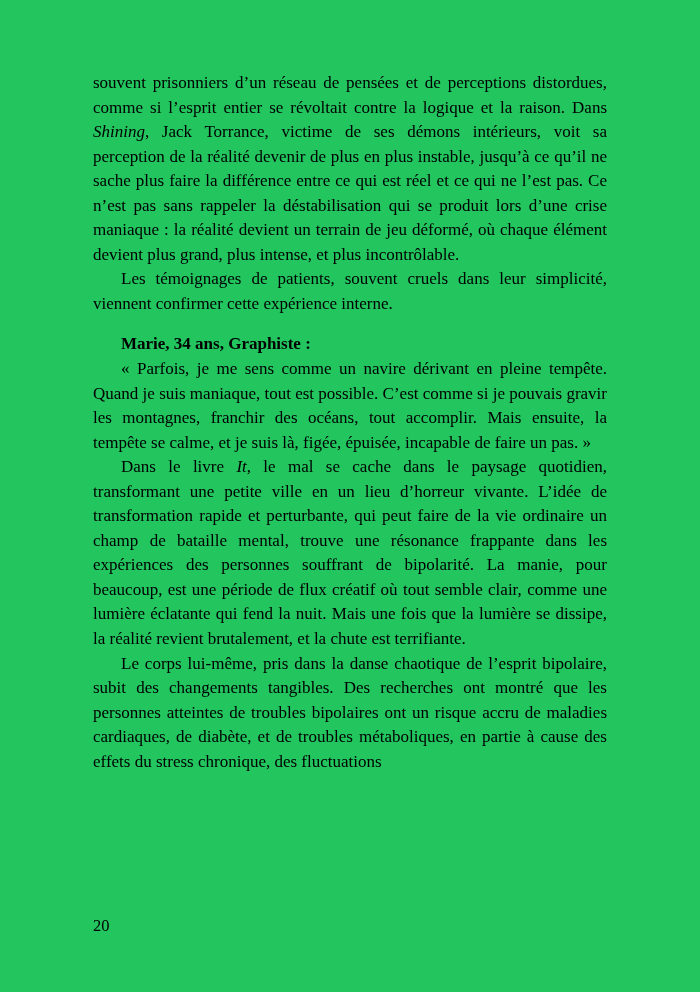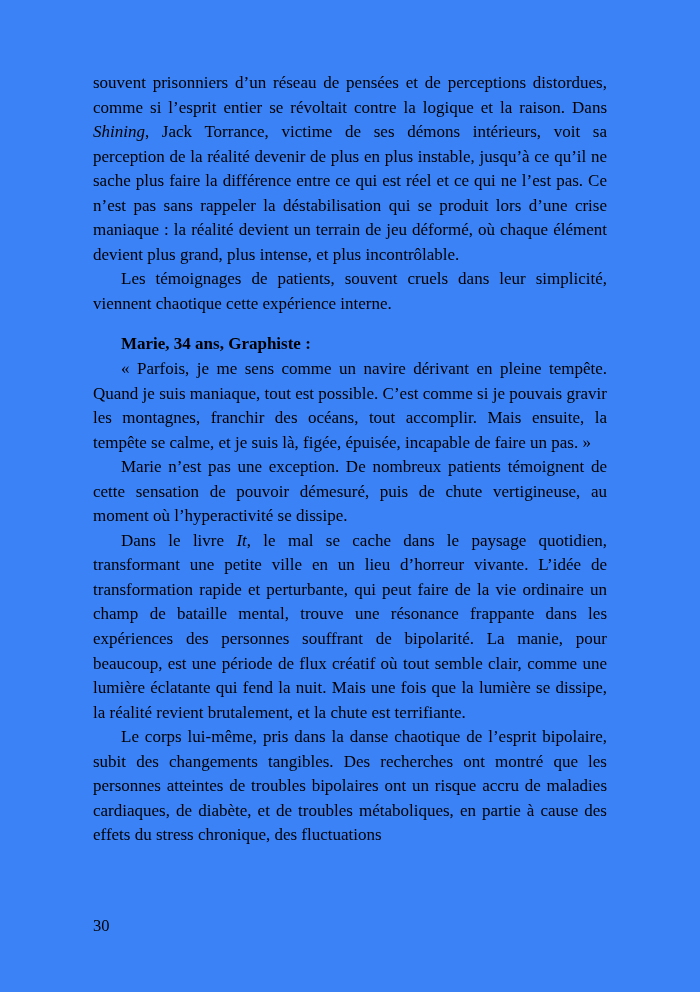--- a/index.html
+++ b/index.html
@@ -4,21 +4,21 @@
 <style>
   html, body {
     margin: 0;
     padding: 0;
     background: #ffffff;
   }
   .page {
     position: relative;
     width: 700px;
     height: 992px;
-    background: #3b82f6;
+    background: #22c55e;
     overflow: hidden;
     font-family: "Liberation Serif", "DejaVu Serif", serif;
     color: #000000;
   }
   .text-block {
     position: absolute;
     left: 93px;
     top: 71px;
     width: 514px;
     font-size: 17px;
@@ -51,28 +51,27 @@
   }
 </style>
 </head>
 <body>
 
 <div class="page">
   <div class="text-block">
 
     <p class="para no-indent"><span>souvent prisonniers d’un réseau de pensées et de perceptions distordues, comme si l’esprit entier se révoltait contre la logique et la raison. Dans </span><i class="book-title">Shining</i><span>, Jack Torrance, victime de ses démons intérieurs, voit sa perception de la réalité devenir de plus en plus instable, jusqu’à ce qu’il ne sache plus faire la différence entre ce qui est réel et ce qui ne l’est pas. Ce n’est pas sans rappeler la déstabilisation qui se produit lors d’une crise maniaque&nbsp;: la réalité devient un terrain de jeu déformé, où chaque élément devient plus grand, plus intense, et plus incontrôlable.</span></p>
 
-    <p class="para">Les témoignages de patients, souvent cruels dans leur simplicité, viennent chaotique cette expérience interne.</p>
+    <p class="para">Les témoignages de patients, souvent cruels dans leur simplicité, viennent confirmer cette expérience interne.</p>
 
     <p class="para heading">Marie, 34 ans, Graphiste&nbsp;:</p>
 
     <p class="para">«&nbsp;Parfois, je me sens comme un navire dérivant en pleine tempête. Quand je suis maniaque, tout est possible. C’est comme si je pouvais gravir les montagnes, franchir des océans, tout accomplir. Mais ensuite, la tempête se calme, et je suis là, figée, épuisée, incapable de faire un pas.&nbsp;»</p>
 
-    <p class="para">Marie n’est pas une exception. De nombreux patients témoignent de cette sensation de pouvoir démesuré, puis de chute vertigineuse, au moment où l’hyperactivité se dissipe.</p>
 
     <p class="para"><span>Dans le livre </span><i class="book-title">It</i><span>, le mal se cache dans le paysage quotidien, transformant une petite ville en un lieu d’horreur vivante. L’idée de transformation rapide et perturbante, qui peut faire de la vie ordinaire un champ de bataille mental, trouve une résonance frappante dans les expériences des personnes souffrant de bipolarité. La manie, pour beaucoup, est une période de flux créatif où tout semble clair, comme une lumière éclatante qui fend la nuit. Mais une fois que la lumière se dissipe, la réalité revient brutalement, et la chute est terrifiante.</span></p>
 
     <p class="para">Le corps lui-même, pris dans la danse chaotique de l’esprit bipolaire, subit des changements tangibles. Des recherches ont montré que les personnes atteintes de troubles bipolaires ont un risque accru de maladies cardiaques, de diabète, et de troubles métaboliques, en partie à cause des effets du stress chronique, des fluctuations</p>
 
   </div>
 
-  <div class="page-number">30</div>
+  <div class="page-number">20</div>
 </div>
 
 </body></html>

